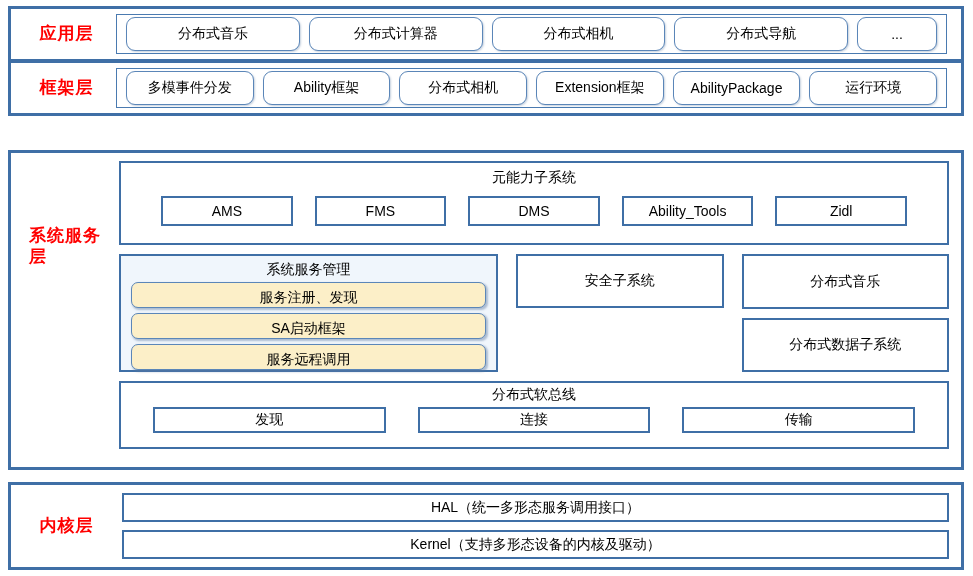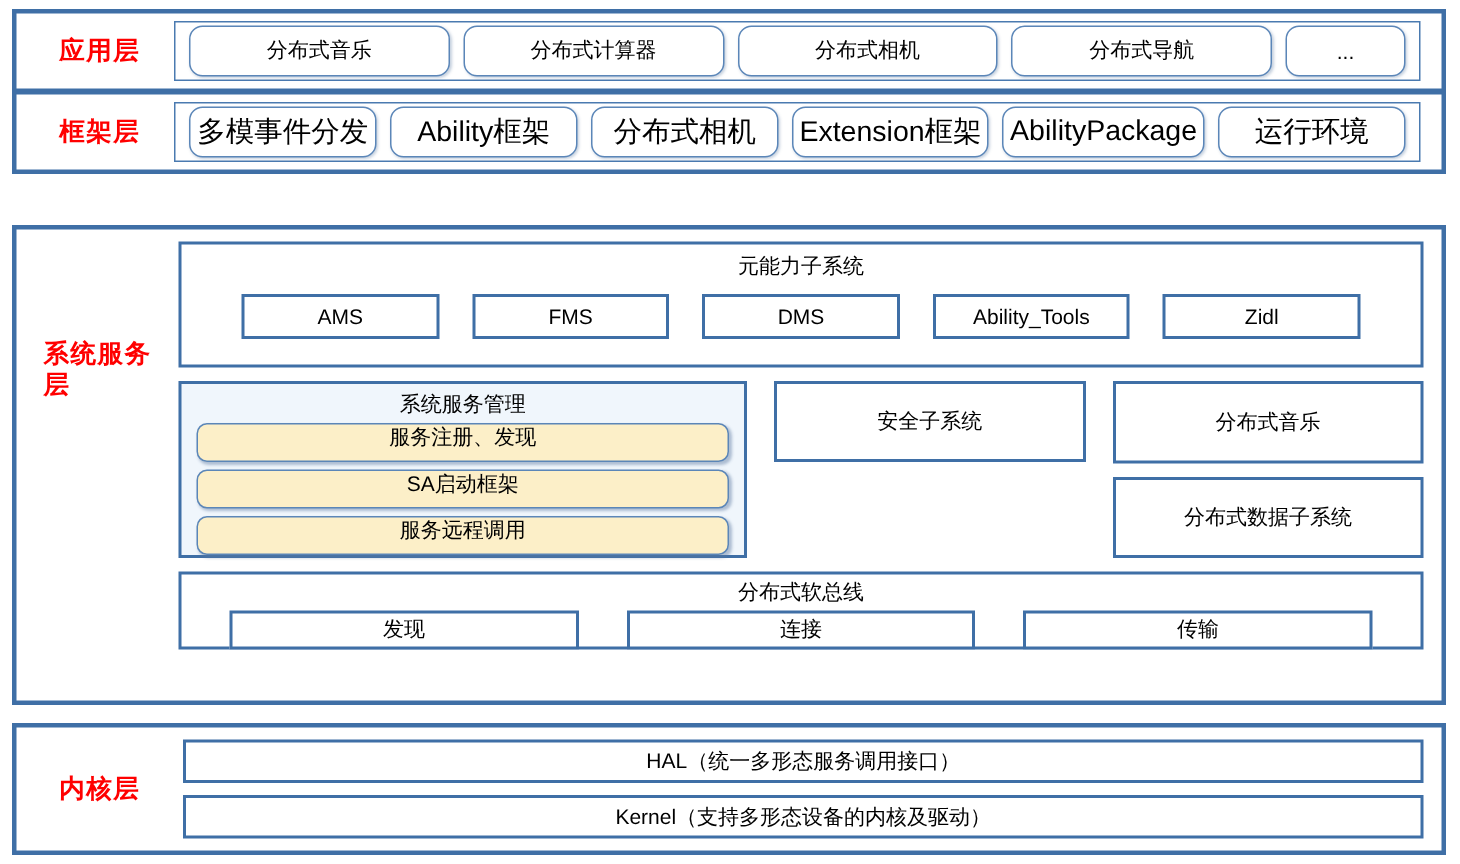--- a/index.html
+++ b/index.html
@@ -78,21 +78,21 @@
     font-size: 14px;
     white-space: nowrap;
     box-shadow: 1px 1px 2px rgba(90,120,160,0.35);
   }
 
   
   .app-pill      { flex: 1 1 0; }
   .app-pill.last { flex: 0 0 80px; }
 
   
-  .fw-pill { flex: 1 1 0; padding: 0 4px; font-size: 19px; }
+  .fw-pill { flex: 1 1 0; padding: 0 4px; font-size: 14px; }
 
   
   .box {
     box-sizing: border-box;
     border: 2px solid #3f6fa6;
     background: #ffffff;
     display: flex;
     align-items: center;
     justify-content: center;
     font-size: 14px;
@@ -159,21 +159,21 @@
     padding: 5px 0 3px 0;
   }
   .yellow-box {
     box-sizing: border-box;
     border: 1px solid #5b86b8;
     border-radius: 7px;
     background: #fcefc8;
     height: 26px;
     margin-bottom: 5px;
     display: flex;
-    align-items: flex-start;
+    align-items: flex-end;
     justify-content: center;
     font-size: 14px;
     box-shadow: 1.5px 1.5px 2px rgba(90,120,160,0.45);
   }
   .yellow-box:last-child { margin-bottom: 0; }
 
   
   #user-app-fw {
     box-sizing: border-box;
     border: 2px solid #3f6fa6;
@@ -184,21 +184,21 @@
   #user-app-fw .panel-title {
     text-align: center;
     font-size: 14px;
     padding: 3px 0 2px 0;
   }
   #pkg-mgmt-box { height: 24px; font-size: 14px; }
 
   .mid-box-tall { height: 54px; }
 
   
-  #soft-bus-panel { height: 52px; }
+  #soft-bus-panel { height: 68px; }
   #soft-bus-row {
     display: flex;
     gap: 32px;
     padding: 4px 32px 0 32px;
   }
   #soft-bus-row .box { flex: 1 1 0; height: 26px; }
 
   
   #kernel-layer .layer-body {
     padding: 8px 12px 8px 6px;

